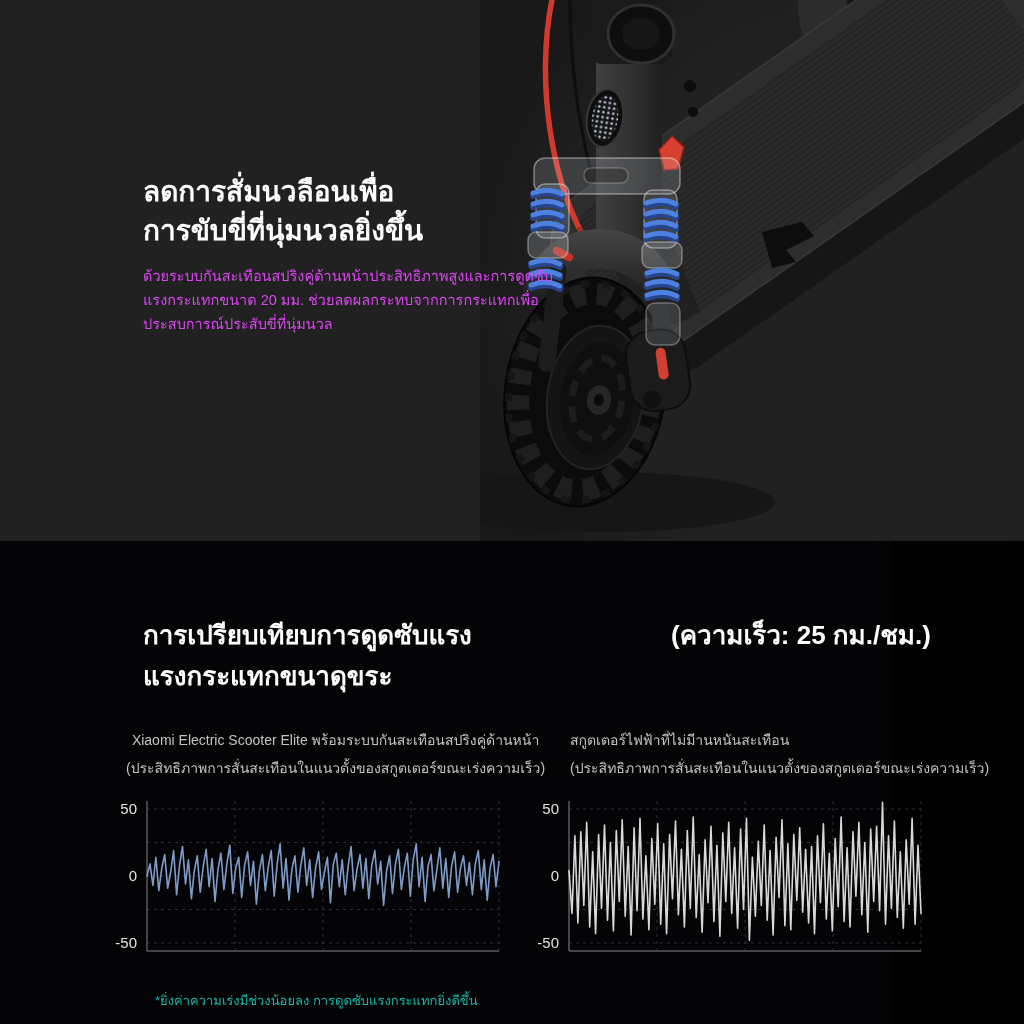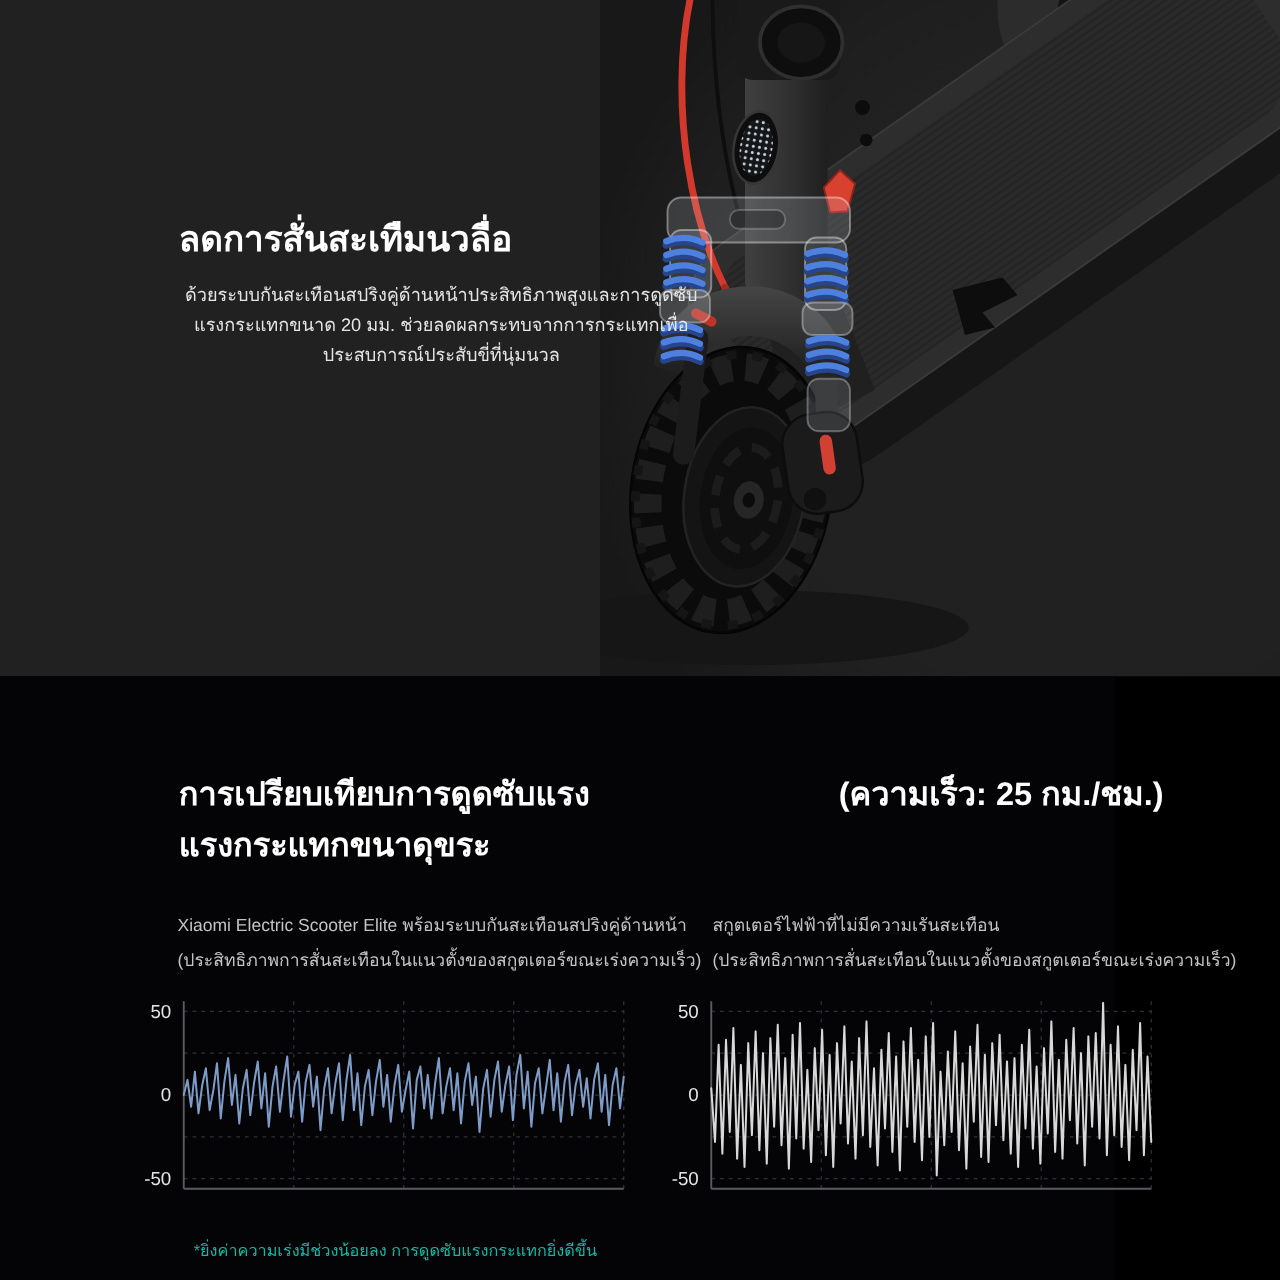--- a/index.html
+++ b/index.html
@@ -2,44 +2,45 @@
 <html><head>
 <meta charset="utf-8">
 <style>
   html,body{margin:0;padding:0;background:#000;}
   .canvas{position:relative;width:1024px;height:1024px;overflow:hidden;
           font-family:"Liberation Sans","DejaVu Sans",sans-serif;}
   
   .hero{position:absolute;left:0;top:0;width:1024px;height:541px;background:#212121;overflow:hidden;}
   .hero-text{position:absolute;left:143px;top:172px;width:420px;z-index:5;}
   .hero-title{margin:0;font-size:28px;line-height:39px;font-weight:700;color:#ffffff;white-space:nowrap;}
-  .hero-body{margin:14px 0 0 0;font-size:14.5px;line-height:24px;color:#e5e5e5;white-space:nowrap;text-align:center;}
+  .hero-body{margin:14px 0 0 0;font-size:14.5px;line-height:24px;color:#d946ef;white-space:nowrap;}
   .scooter{position:absolute;right:0;top:0;width:544px;height:541px;}
   
   .compare{position:absolute;left:0;top:541px;width:892px;height:483px;background:#040406;}
   .cmp-title{position:absolute;margin:0;font-size:26px;line-height:41px;font-weight:700;color:#ffffff;white-space:nowrap;}
   .cmp-title.left{left:143px;top:74px;}
   .cmp-title.right{left:671px;top:74px;}
   .chart-caption{position:absolute;top:185px;margin:0;font-size:14px;line-height:28px;color:#c3c3c3;white-space:nowrap;}
-  .chart-caption.left{left:142px;}
+  .chart-caption.left{left:126px;text-align:center;}
   .chart-caption.right{left:570px;}
   .chart{position:absolute;top:253px;width:398px;height:164px;}
   .chart.left{left:107px;}
   .chart.right{left:529px;}
   .footnote{position:absolute;left:143px;top:437px;margin:12px;font-size:13px;color:#14b8a6;white-space:nowrap;}
 </style>
 </head>
 <body>
 
 <div class="canvas">
 
   <section class="hero">
     <div class="hero-text">
       <h1 class="hero-title">
-        <span style="display:block">ลดการสั่นสะเทืมนวลื่อ</span>
+        <span style="display:block">ลดการสั่มนวลือนเพื่อ</span>
+        <span style="display:block">การขับขี่ที่นุ่มนวลยิ่งขึ้น</span>
       </h1>
       <p class="hero-body">
         <span style="display:block">ด้วยระบบกันสะเทือนสปริงคู่ด้านหน้าประสิทธิภาพสูงและการดูดซับ</span>
         <span style="display:block">แรงกระแทกขนาด 20 มม. ช่วยลดผลกระทบจากการกระแทกเพื่อ</span>
         <span style="display:block">ประสบการณ์ประสับขี่ที่นุ่มนวล</span>
       </p>
     </div>
 
     <svg class="scooter" viewBox="0 0 544 541">
       <defs>
@@ -166,21 +167,21 @@
       <span style="display:block">การเปรียบเทียบการดูดซับแรง</span>
       <span style="display:block">แรงกระแทกขนาดุขระ</span>
     </h2>
     <h2 class="cmp-title right">(ความเร็ว: 25 กม./ชม.)</h2>
 
     <p class="chart-caption left">
       <span style="display:block">Xiaomi Electric Scooter Elite พร้อมระบบกันสะเทือนสปริงคู่ด้านหน้า</span>
       <span style="display:block">(ประสิทธิภาพการสั่นสะเทือนในแนวตั้งของสกูตเตอร์ขณะเร่งความเร็ว)</span>
     </p>
     <p class="chart-caption right">
-      <span style="display:block">สกูตเตอร์ไฟฟ้าที่ไม่มีความเรันสะเทือน</span>
+      <span style="display:block">สกูตเตอร์ไฟฟ้าที่ไม่มีานหนันสะเทือน</span>
       <span style="display:block">(ประสิทธิภาพการสั่นสะเทือนในแนวตั้งของสกูตเตอร์ขณะเร่งความเร็ว)</span>
     </p>
 
     <div class="chart left"><svg viewBox="-40 -7 398 164" width="398" height="164">
           <line x1="0" x2="352" y1="8.035714285714286" y2="8.035714285714286" stroke="#2f3138" stroke-width="1" stroke-dasharray="3 4"></line>
           <line x1="0" x2="352" y1="41.517857142857146" y2="41.517857142857146" stroke="#2f3138" stroke-width="1" stroke-dasharray="3 4"></line>
           <line x1="0" x2="352" y1="75" y2="75" stroke="#2f3138" stroke-width="1" stroke-dasharray="3 4"></line>
           <line x1="0" x2="352" y1="108.48214285714286" y2="108.48214285714286" stroke="#2f3138" stroke-width="1" stroke-dasharray="3 4"></line>
           <line x1="0" x2="352" y1="141.96428571428572" y2="141.96428571428572" stroke="#2f3138" stroke-width="1" stroke-dasharray="3 4"></line>
           <line x1="88" x2="88" y1="0" y2="150" stroke="#2f3138" stroke-width="1" stroke-dasharray="3 4"></line>

